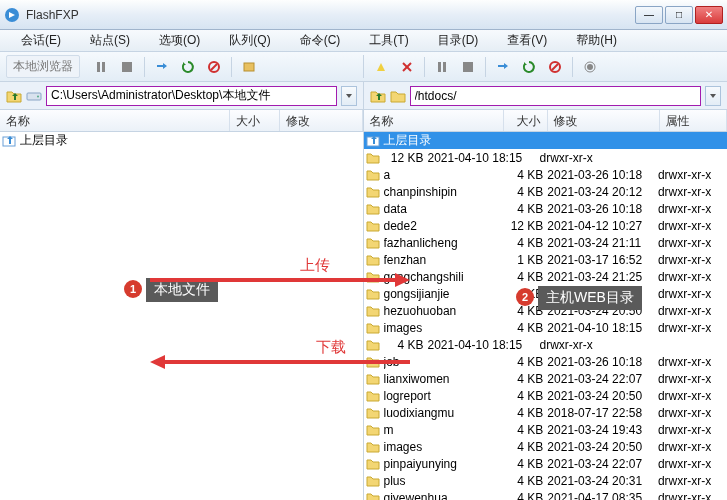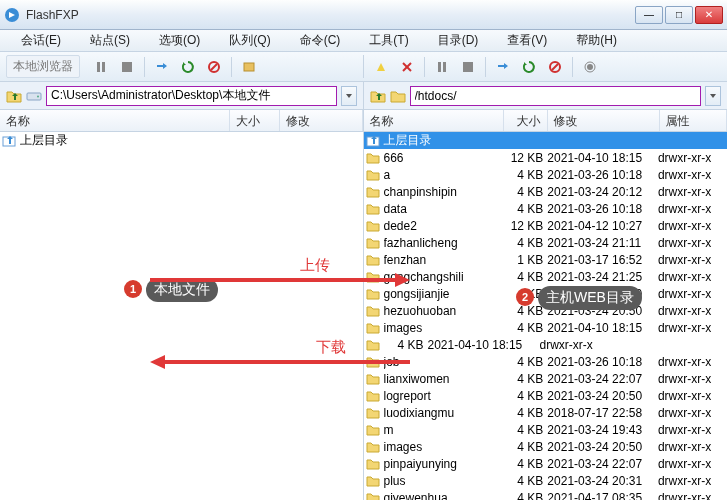--- a/index.html
+++ b/index.html
@@ -37,21 +37,21 @@
 .content { display:flex; height: calc(500px - 30px - 22px - 30px - 28px - 22px); }
 .pane { width:50%; overflow-y:auto; overflow-x:hidden; background:#fff; position:relative; }
 .pane:first-child { border-right:1px solid #c6d4e3; }
 .row { display:flex; align-items:center; height:17px; padding-left:2px; white-space:nowrap; }
 .row.sel { background:#3191e8; color:#fff; }
 .row .ficon { width:16px; height:14px; margin-right:2px; flex-shrink:0; }
 .rcol { overflow:hidden; text-overflow:clip; padding-right:4px; }
 
 .annot-layer { position:absolute; inset:0; pointer-events:none; z-index:50; }
 .badge { position:absolute; width:18px; height:18px; border-radius:50%; background:#d63b2e; color:#fff; display:flex; align-items:center; justify-content:center; font-size:11px; font-weight:bold; }
-.darklabel { position:absolute; background:#5a5a5a; color:#fff; padding:3px 8px; font-size:14px; border-radius:12px; }
+.darklabel { position:absolute; background:#5a5a5a; color:#fff; padding:3px 8px; font-size:14px; border-radius:0; }
 .redtext { position:absolute; color:#e03838; font-size:15px; }
 .arrow { position:absolute; }
 
 svg.icon16 { width:16px; height:16px; display:block; }
 svg.icon14 { width:14px; height:14px; display:block; }
 </style>
 </head>
 <body>
 
 <div class="titlebar">
@@ -249,21 +249,20 @@
           </svg>
         </span>
       <span>上层目录</span>
     </div>
   <div class="row">
         <span class="ficon">
           <svg class="icon14" viewBox="0 0 14 14">
             <path d="M1 3 L5 3 L7 5 L13 5 L13 12 L1 12 Z" fill="#f3d673" stroke="#c9a933"></path>
           </svg>
         </span>
-        <span class="rcol" style="width:122px">666</span>
         <span class="rcol" style="width:44px;text-align:right">12 KB</span>
         <span class="rcol" style="width:112px">2021-04-10 18:15</span>
         <span class="rcol" style="width:70px">drwxr-xr-x</span>
       </div>
       <div class="row">
         <span class="ficon">
           <svg class="icon14" viewBox="0 0 14 14">
             <path d="M1 3 L5 3 L7 5 L13 5 L13 12 L1 12 Z" fill="#f3d673" stroke="#c9a933"></path>
           </svg>
         </span>

